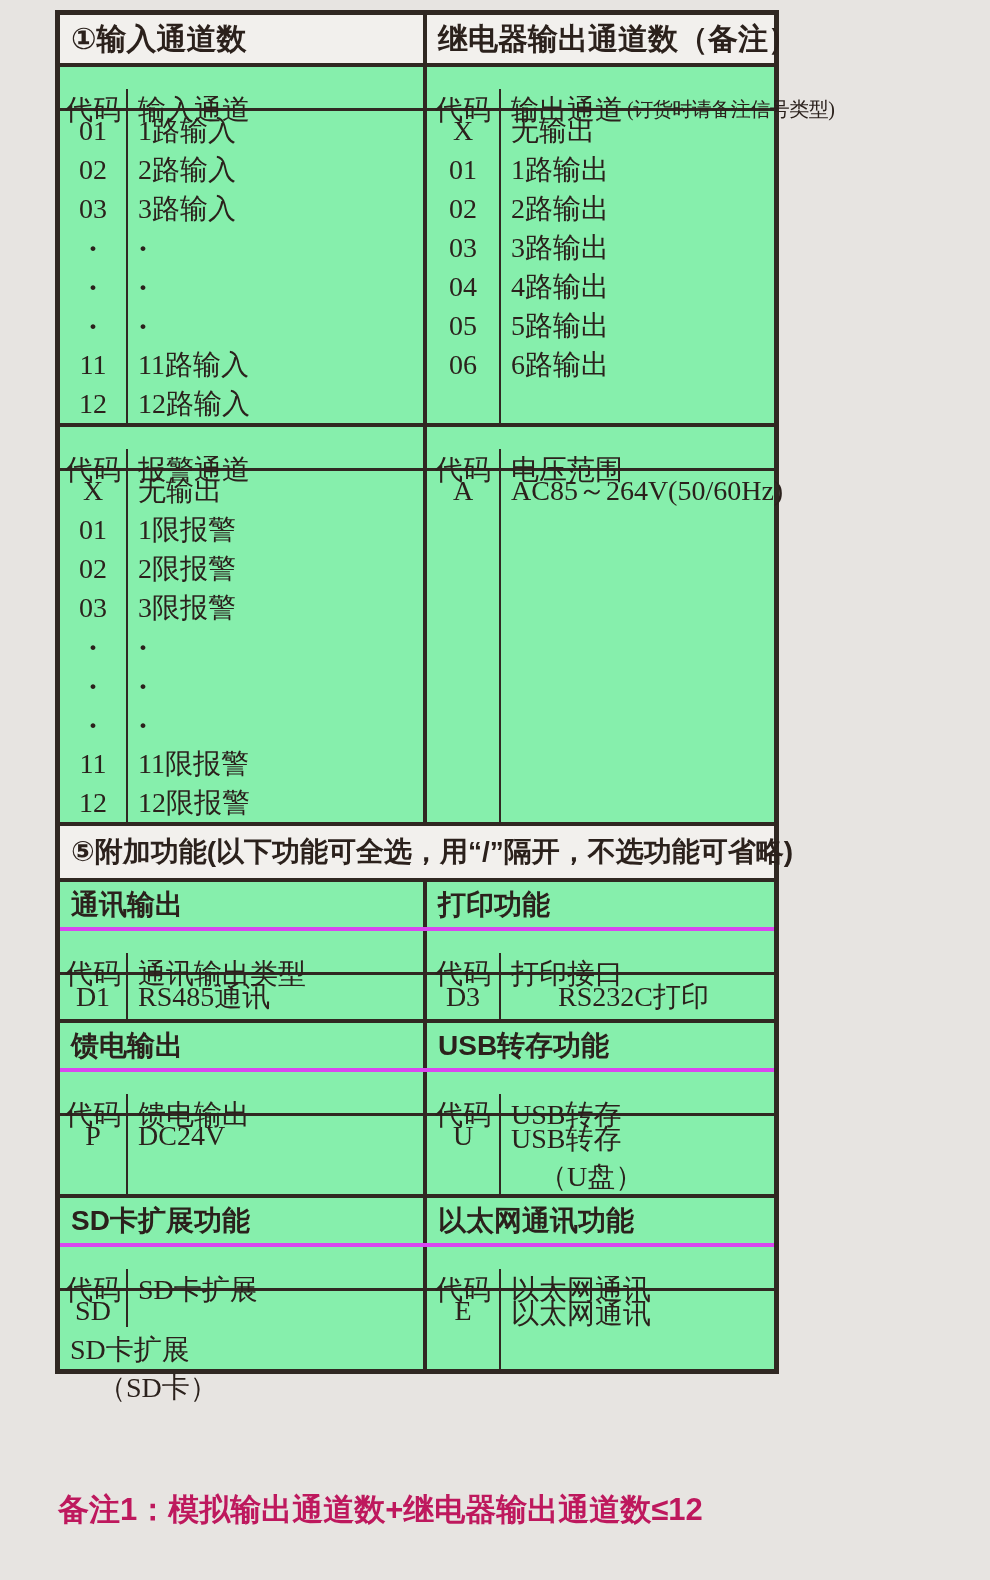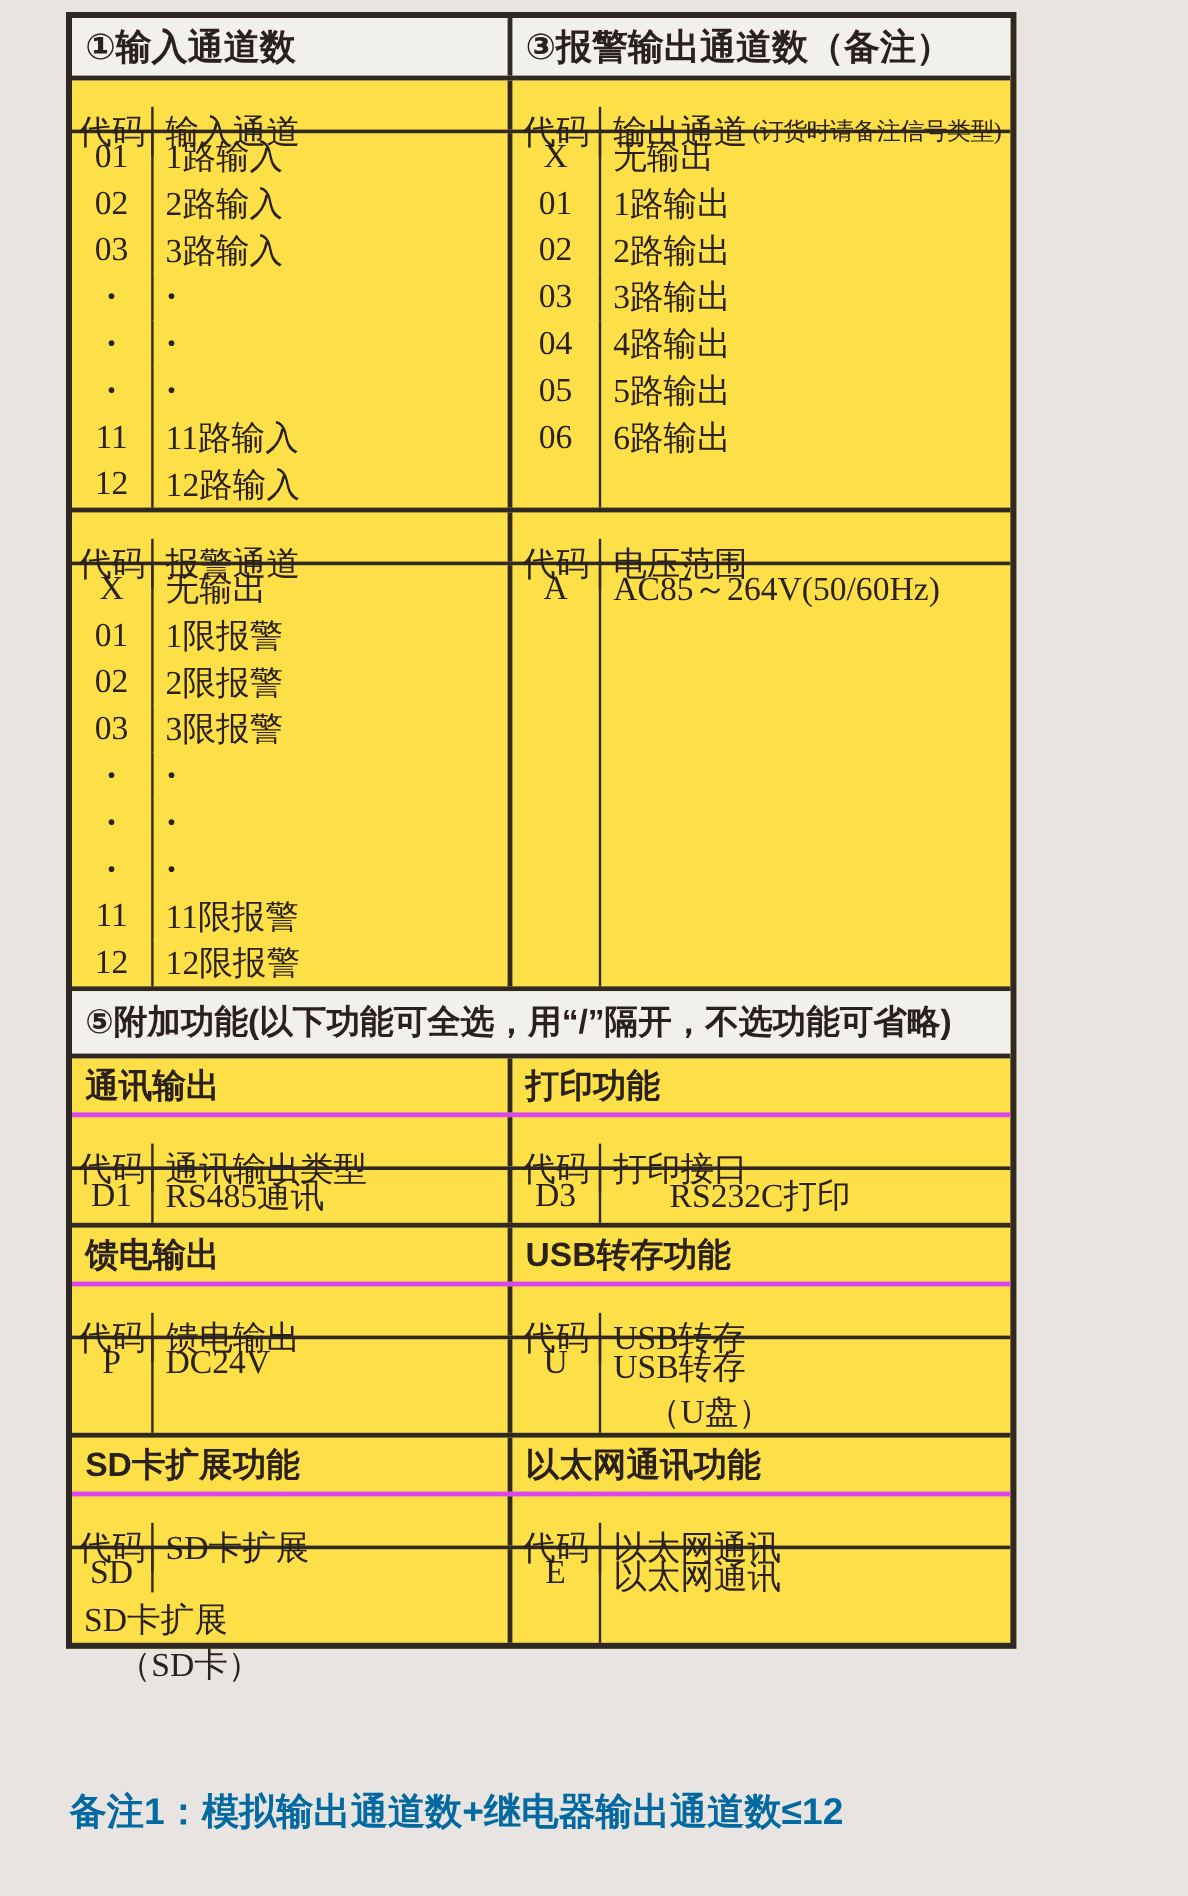--- a/index.html
+++ b/index.html
@@ -6,24 +6,24 @@
   body{
     width:990px;height:1580px;
     background:#e7e4e1;
     font-family:"Liberation Serif","DejaVu Serif",serif;
     color:#2b211c;
     position:relative;
     overflow:hidden;
   }
   .spec-table{
     position:absolute;left:55px;top:10px;
-    width:792px;
+    width:724px;
     box-sizing:border-box;
     border:5px solid #302822;
-    background:#fde047;
+    background:#86efac;
   }
   .trow{display:flex;box-sizing:border-box;}
   .half{box-sizing:border-box;}
   .half.left{width:363px;flex:none;}
   .half.right{flex:1;border-left:4px solid #302822;}
   .title-row{height:52px;border-bottom:4px solid #302822;background:#f2f0ed;}
   .title-cell{
     display:flex;align-items:center;padding-left:11px;
     font-family:"Liberation Sans","DejaVu Sans",sans-serif;
     font-weight:bold;font-size:30px;white-space:nowrap;
@@ -64,32 +64,32 @@
   .grp-body-row.last{border-bottom:none;}
   .grp-body-row .r1{height:44px;}
   .grp-body-row .rtall{height:78px;}
   .rtall .code-cell{align-items:flex-start;padding-top:4px;}
   .rtall .desc-cell{align-items:flex-start;padding-top:4px;}
   .desc-multi{display:flex;flex-direction:column;align-items:flex-start;justify-content:flex-start;}
   .desc-multi .line2{padding-left:28px;}
   .note{
     position:absolute;left:58px;top:1489px;
     font-family:"Liberation Sans","DejaVu Sans",sans-serif;
-    font-weight:bold;font-size:31px;color:#0369a1;white-space:nowrap;
+    font-weight:bold;font-size:31px;color:#be185d;white-space:nowrap;
   }
 </style>
 </head>
 <body>
 
 <div class="spec-table">
 
   <div class="band1">
     <div class="trow title-row">
       <div class="half left title-cell">①输入通道数</div>
-      <div class="half right title-cell">③报警输出通道数（备注）</div>
+      <div class="half right title-cell">继电器输出通道数（备注）</div>
     </div>
     <div class="trow colhead-row">
       <div class="half left">
           <div class="cols">
         <div class="code-cell">代码</div>
         <div class="desc-cell">输入通道</div>
       </div>
         </div>
       <div class="half right">
           <div class="cols">

